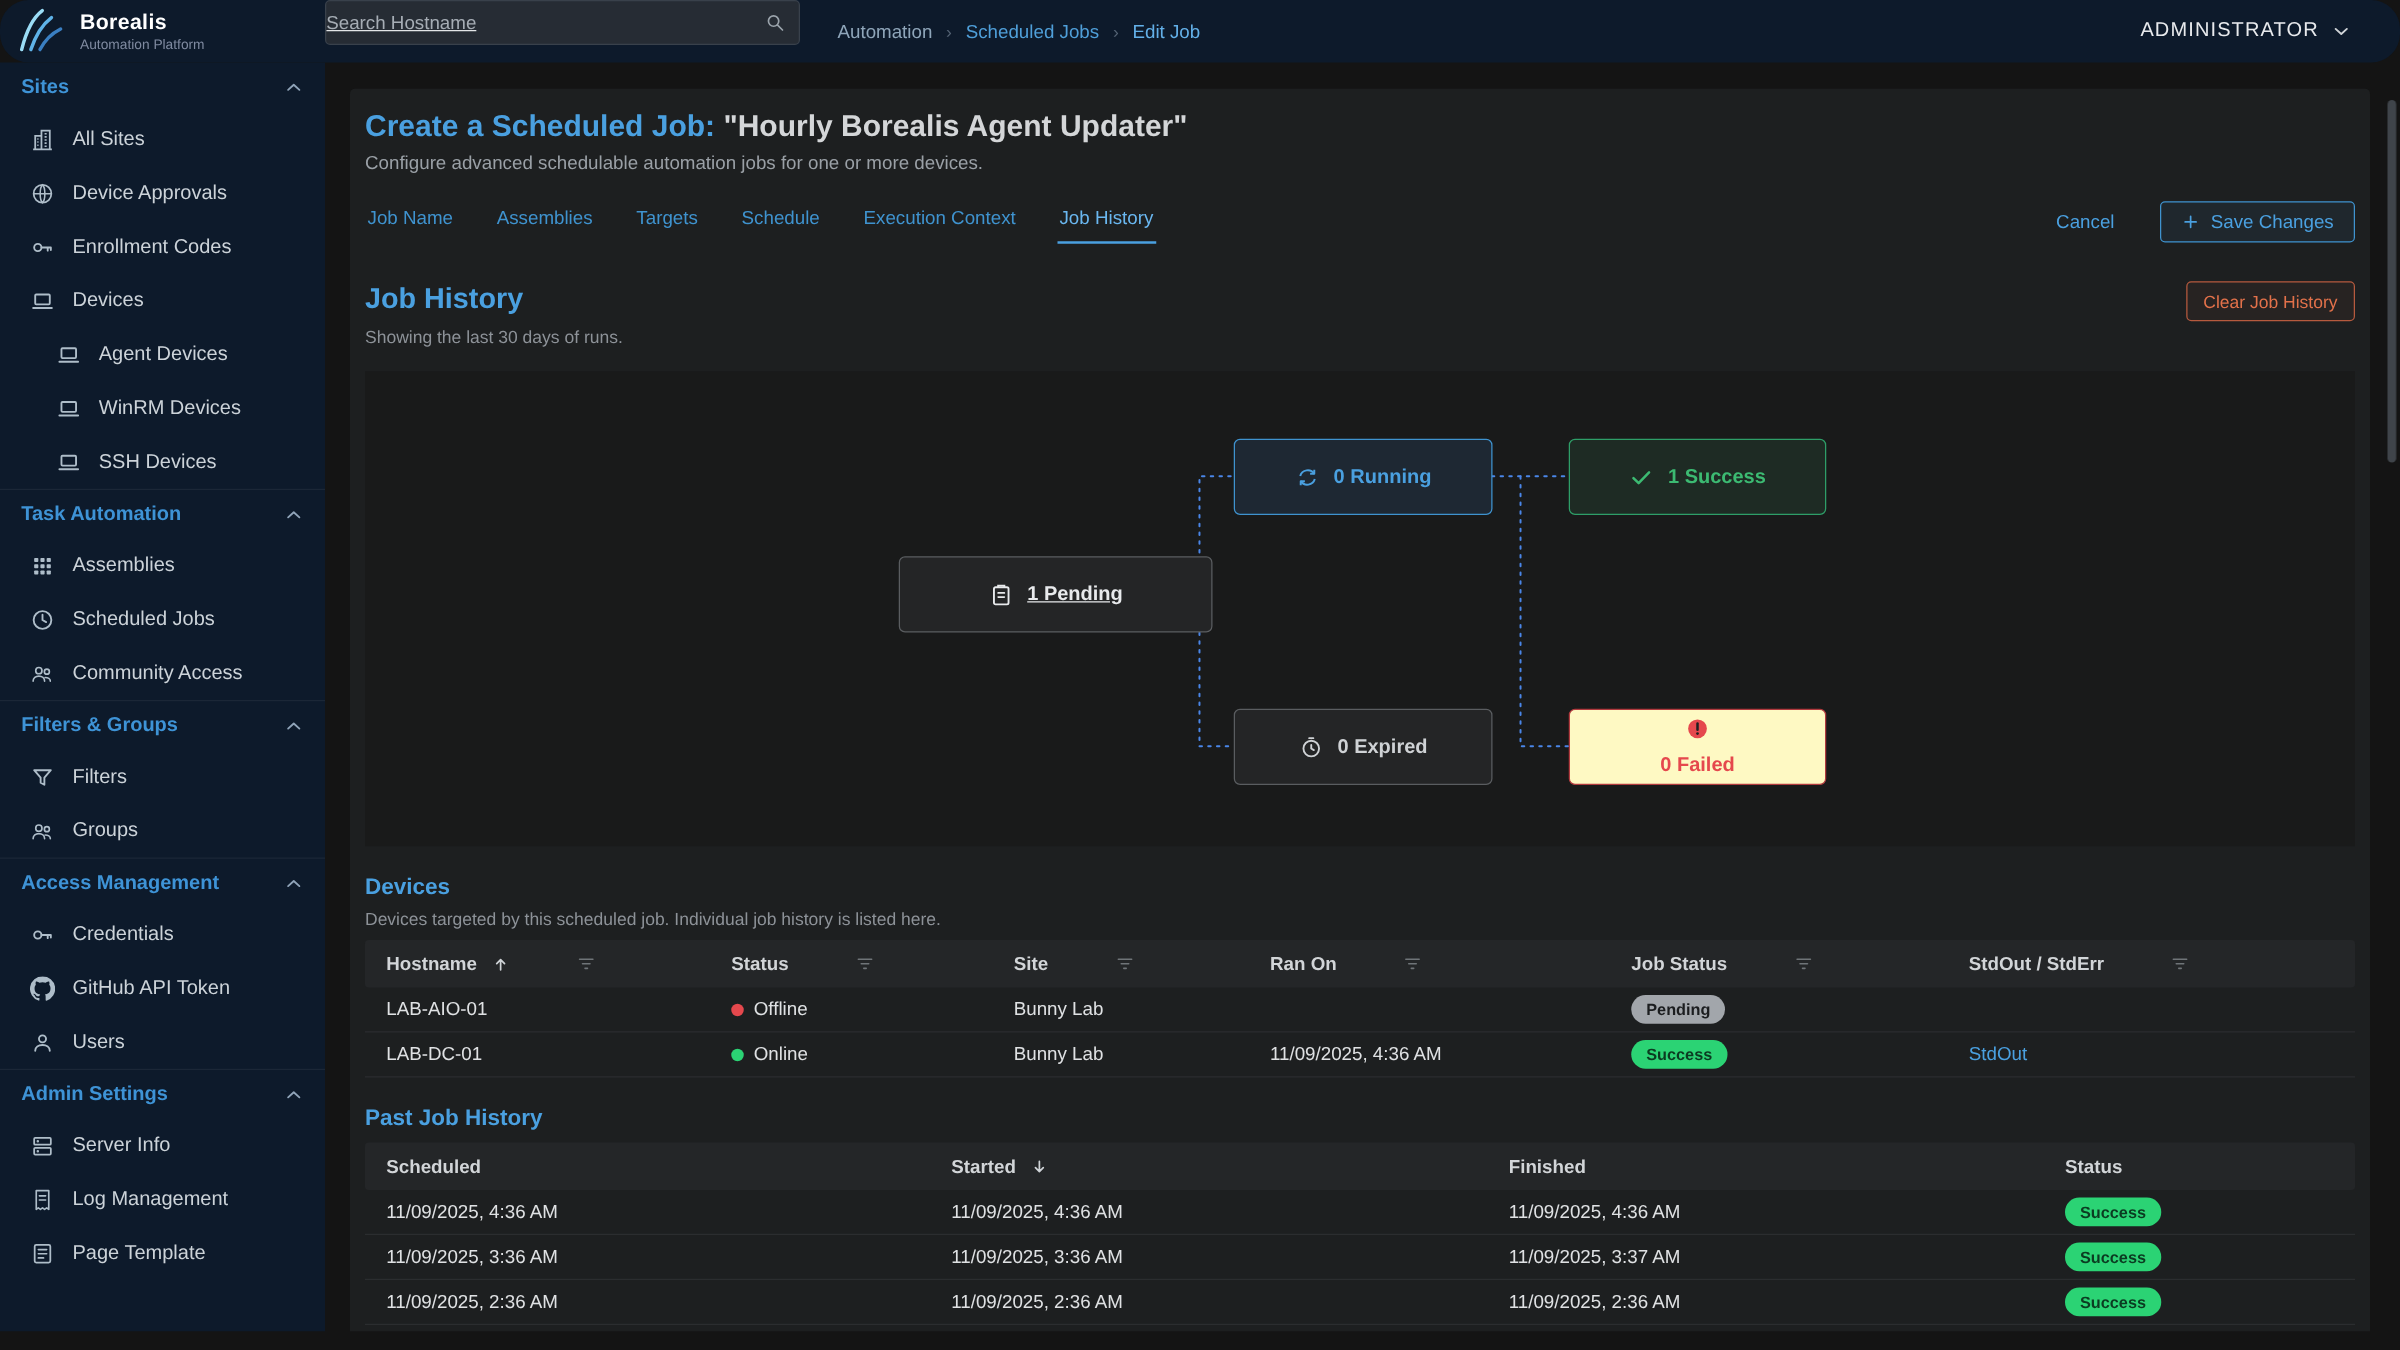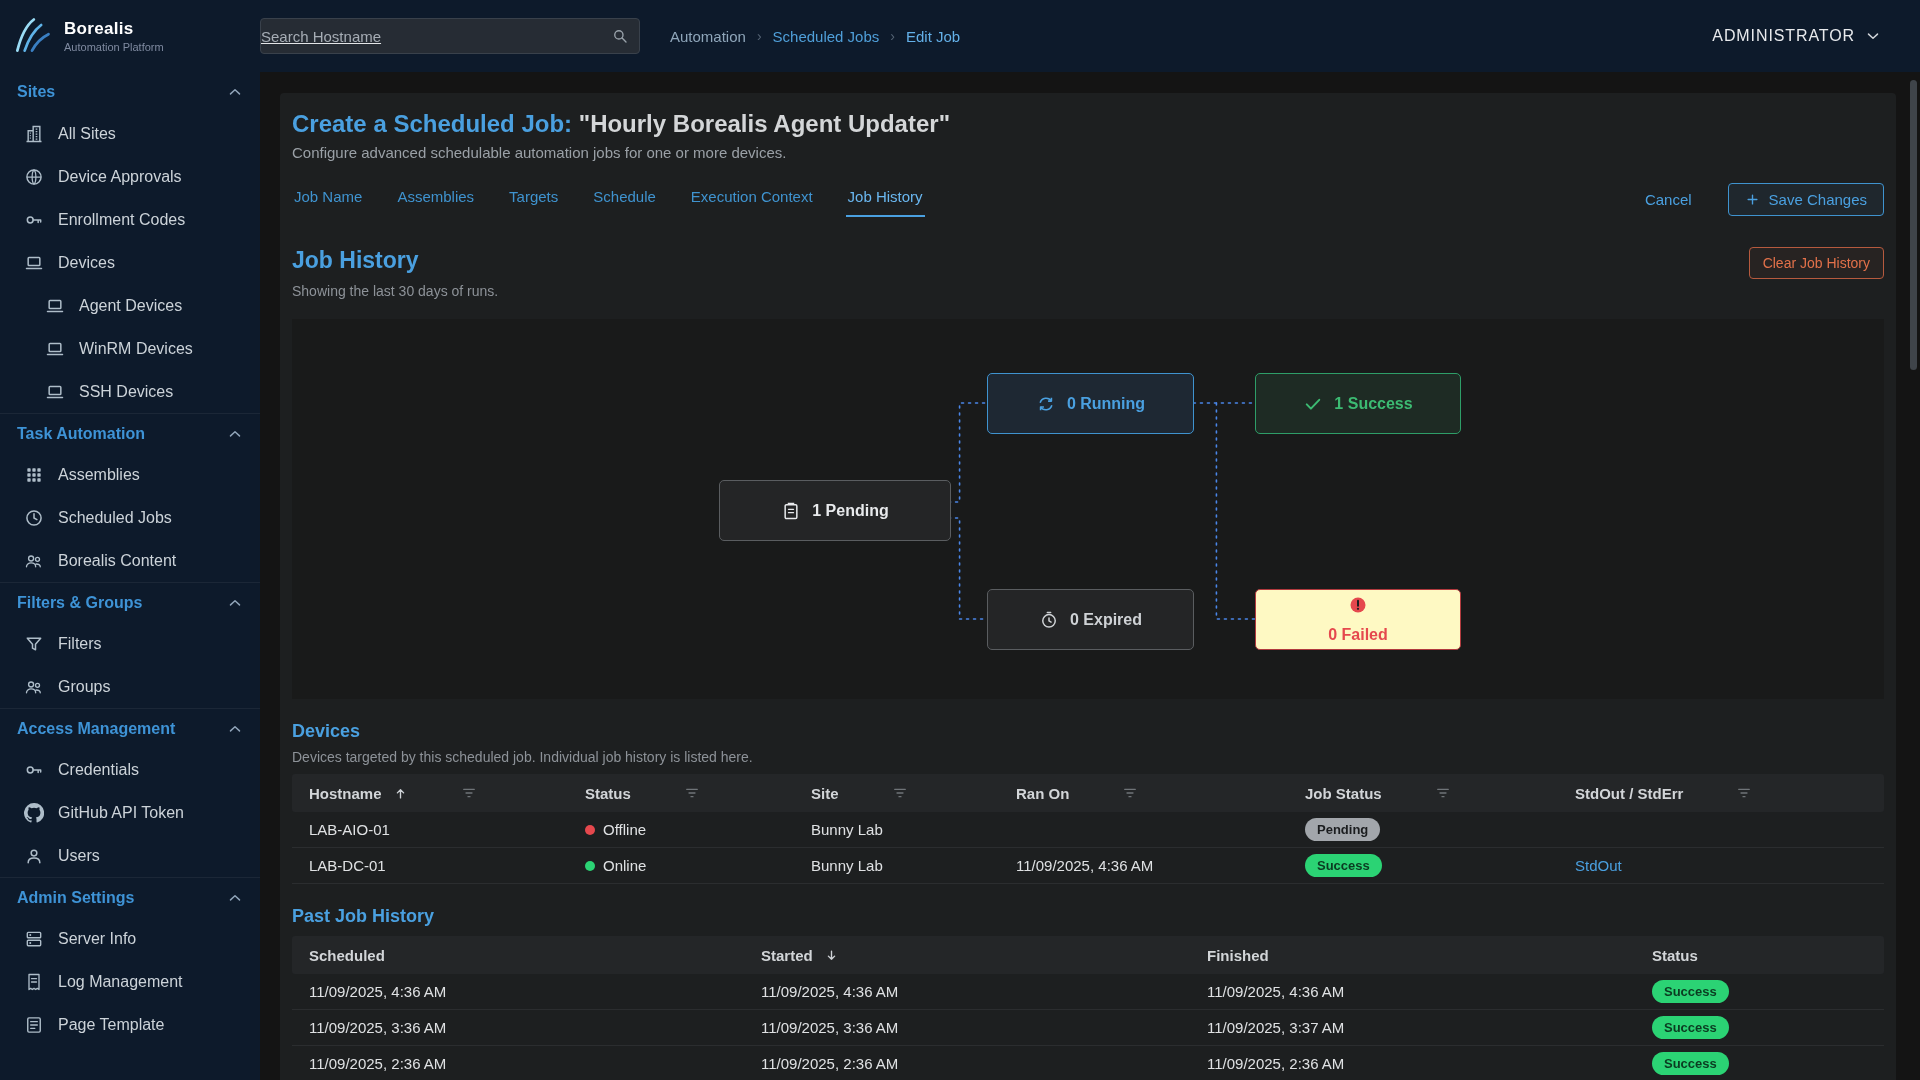--- a/index.html
+++ b/index.html
@@ -2,21 +2,21 @@
 <html><head>
 <meta charset="utf-8">
 <style>
   * { margin:0; padding:0; box-sizing:border-box; }
   html,body { width:1920px; height:1080px; overflow:hidden; background:#141414;
     font-family:"Liberation Sans", sans-serif; color:#e4e6e8; }
 
   svg.ic { display:block; }
 
   
-  .topbar { height:72px; background:#0d1a2b; display:flex; align-items:center; position:relative; z-index:5; }
+  .topbar { height:50px; background:#0d1a2b; display:flex; position:relative; z-index:5;border-radius:23px; }
   .brand { width:260px; flex:none; display:flex; align-items:center; gap:10px; padding-left:10px; }
   .logo { width:44px; height:44px; }
   .brand-text { display:flex; flex-direction:column; gap:2px; }
   .brand-name { font-size:17px; font-weight:bold; color:#ffffff; letter-spacing:.3px; }
   .brand-sub { font-size:11px; color:#7f8aa0; }
   .search-box { width:380px; height:36px; background:#262c34; border:1px solid #39414b; border-radius:4px;
     display:flex; align-items:center; padding:0 10px 0 0;text-decoration:underline; }
   .search-box input { flex:1; background:transparent; border:none; outline:none; color:#cfd3d7;
     font-size:15px; font-family:"Liberation Sans", sans-serif; }
   .search-box input::placeholder { color:#a6adb5; }
@@ -69,21 +69,21 @@
   .clear-btn { margin-left:auto; border:1px solid #b65a3e; color:#e2714a; background:rgba(226,113,74,0.05);
     border-radius:4px; padding:7px 13px; font-size:14px; cursor:pointer; }
 
   
   .flow-panel { position:relative; margin-top:20px; height:380px; background:#191a1a; }
   .flow-svg { position:absolute; left:0; top:0; width:100%; height:100%; }
   .flow-node { position:absolute; display:flex; align-items:center; justify-content:center; gap:11px;
     height:61px; border-radius:5px; font-size:16px; font-weight:bold; border:1px solid #5a5d60;
     background:#242526; color:#e8eaec; }
   .node-ic { width:20px; height:20px; }
-  .node-pending  { left:427px; top:161px; width:232px; }
+  .node-pending  { left:427px; top:148px; width:251px;text-decoration:underline; }
   .node-running  { left:695px; top:54px;  width:207px; border-color:#3f93cf; color:#4aa0e0; background:#1e2833; }
   .node-success  { left:963px; top:54px;  width:206px; border-color:#2e9e68; color:#3cba72; background:#1e2b24; }
   .node-expired  { left:695px; top:270px; width:207px; color:#cfd2d5; }
   .node-failed   { left:963px; top:270px; width:206px; border-color:#b13a3e; color:#e5484d; background:#fef9c3;flex-direction:column; }
 
   
   .sub-section { margin-top:22px; }
   .sub-heading { font-size:18px; color:#4aa0e0; }
   .sub-sub { font-size:14px; color:#8d9298; margin-top:7px; }
   .tbl { margin-top:9px; }
@@ -324,21 +324,21 @@
     <div class="side-item">
       <svg class="ic sicon">
           <use href="#i-clock"></use>
         </svg>
       <span>Scheduled Jobs</span>
     </div>
     <div class="side-item">
       <svg class="ic sicon">
           <use href="#i-people"></use>
         </svg>
-      <span>Borealis Content</span>
+      <span>Community Access</span>
     </div>
 
     <div class="side-section">
       <span class="side-section-label">Filters &amp; Groups</span>
       <svg class="ic chev">
           <use href="#i-chevup"></use>
         </svg>
     </div>
     <div class="side-item">
       <svg class="ic sicon">

